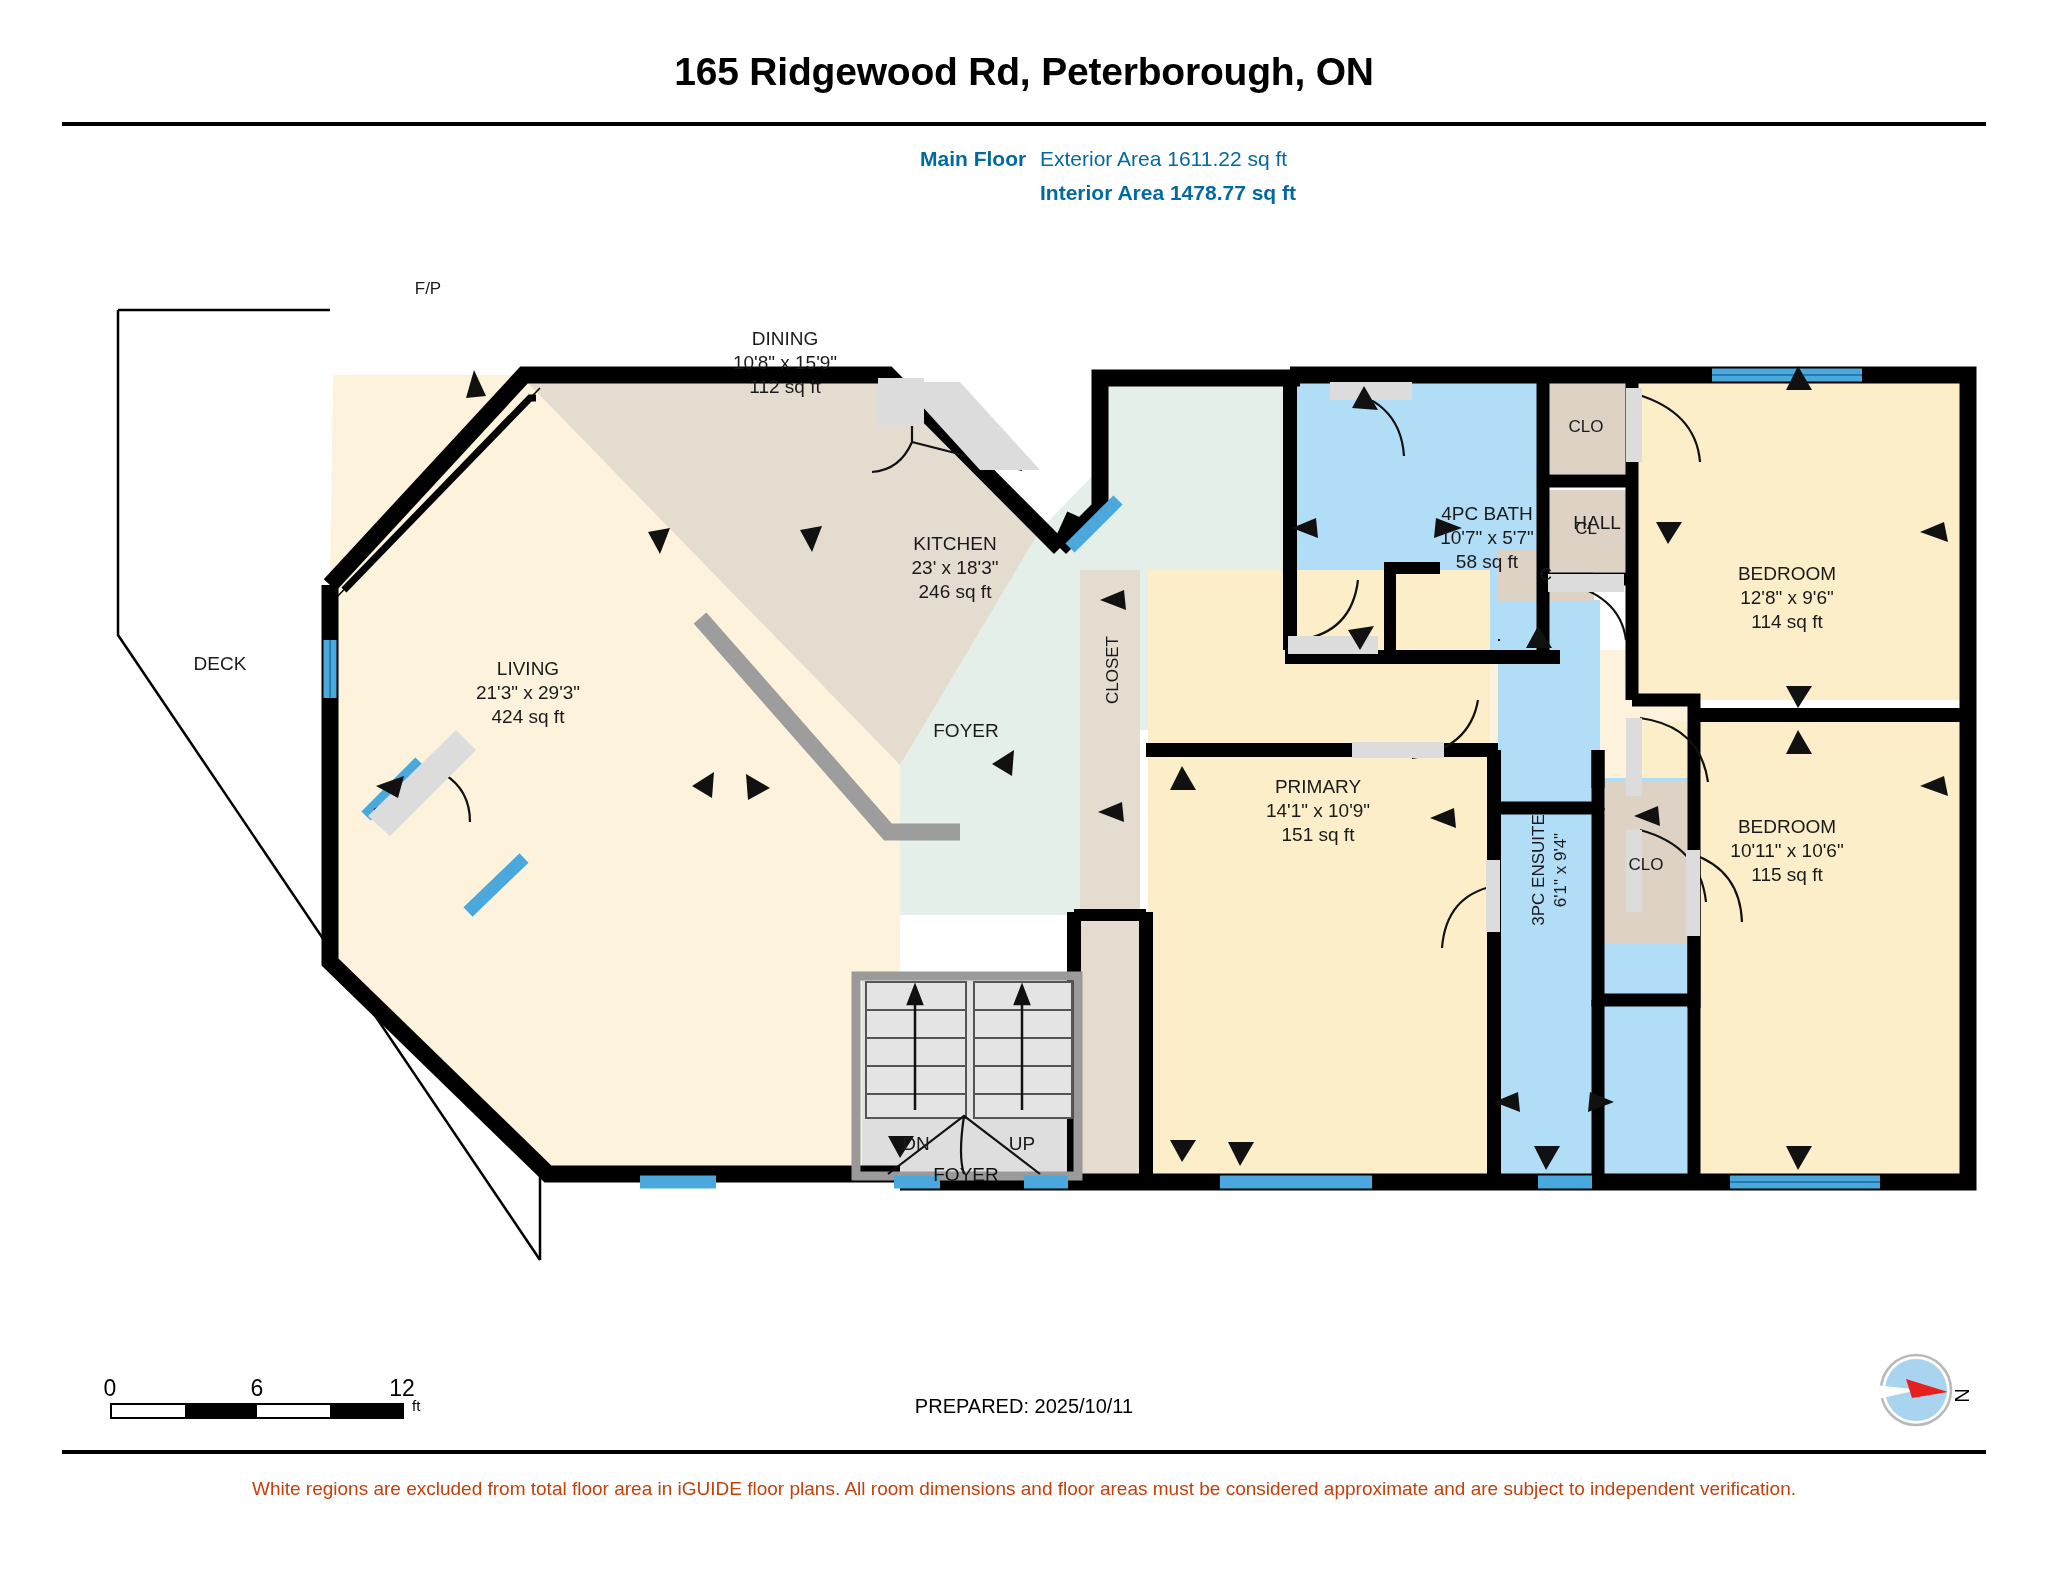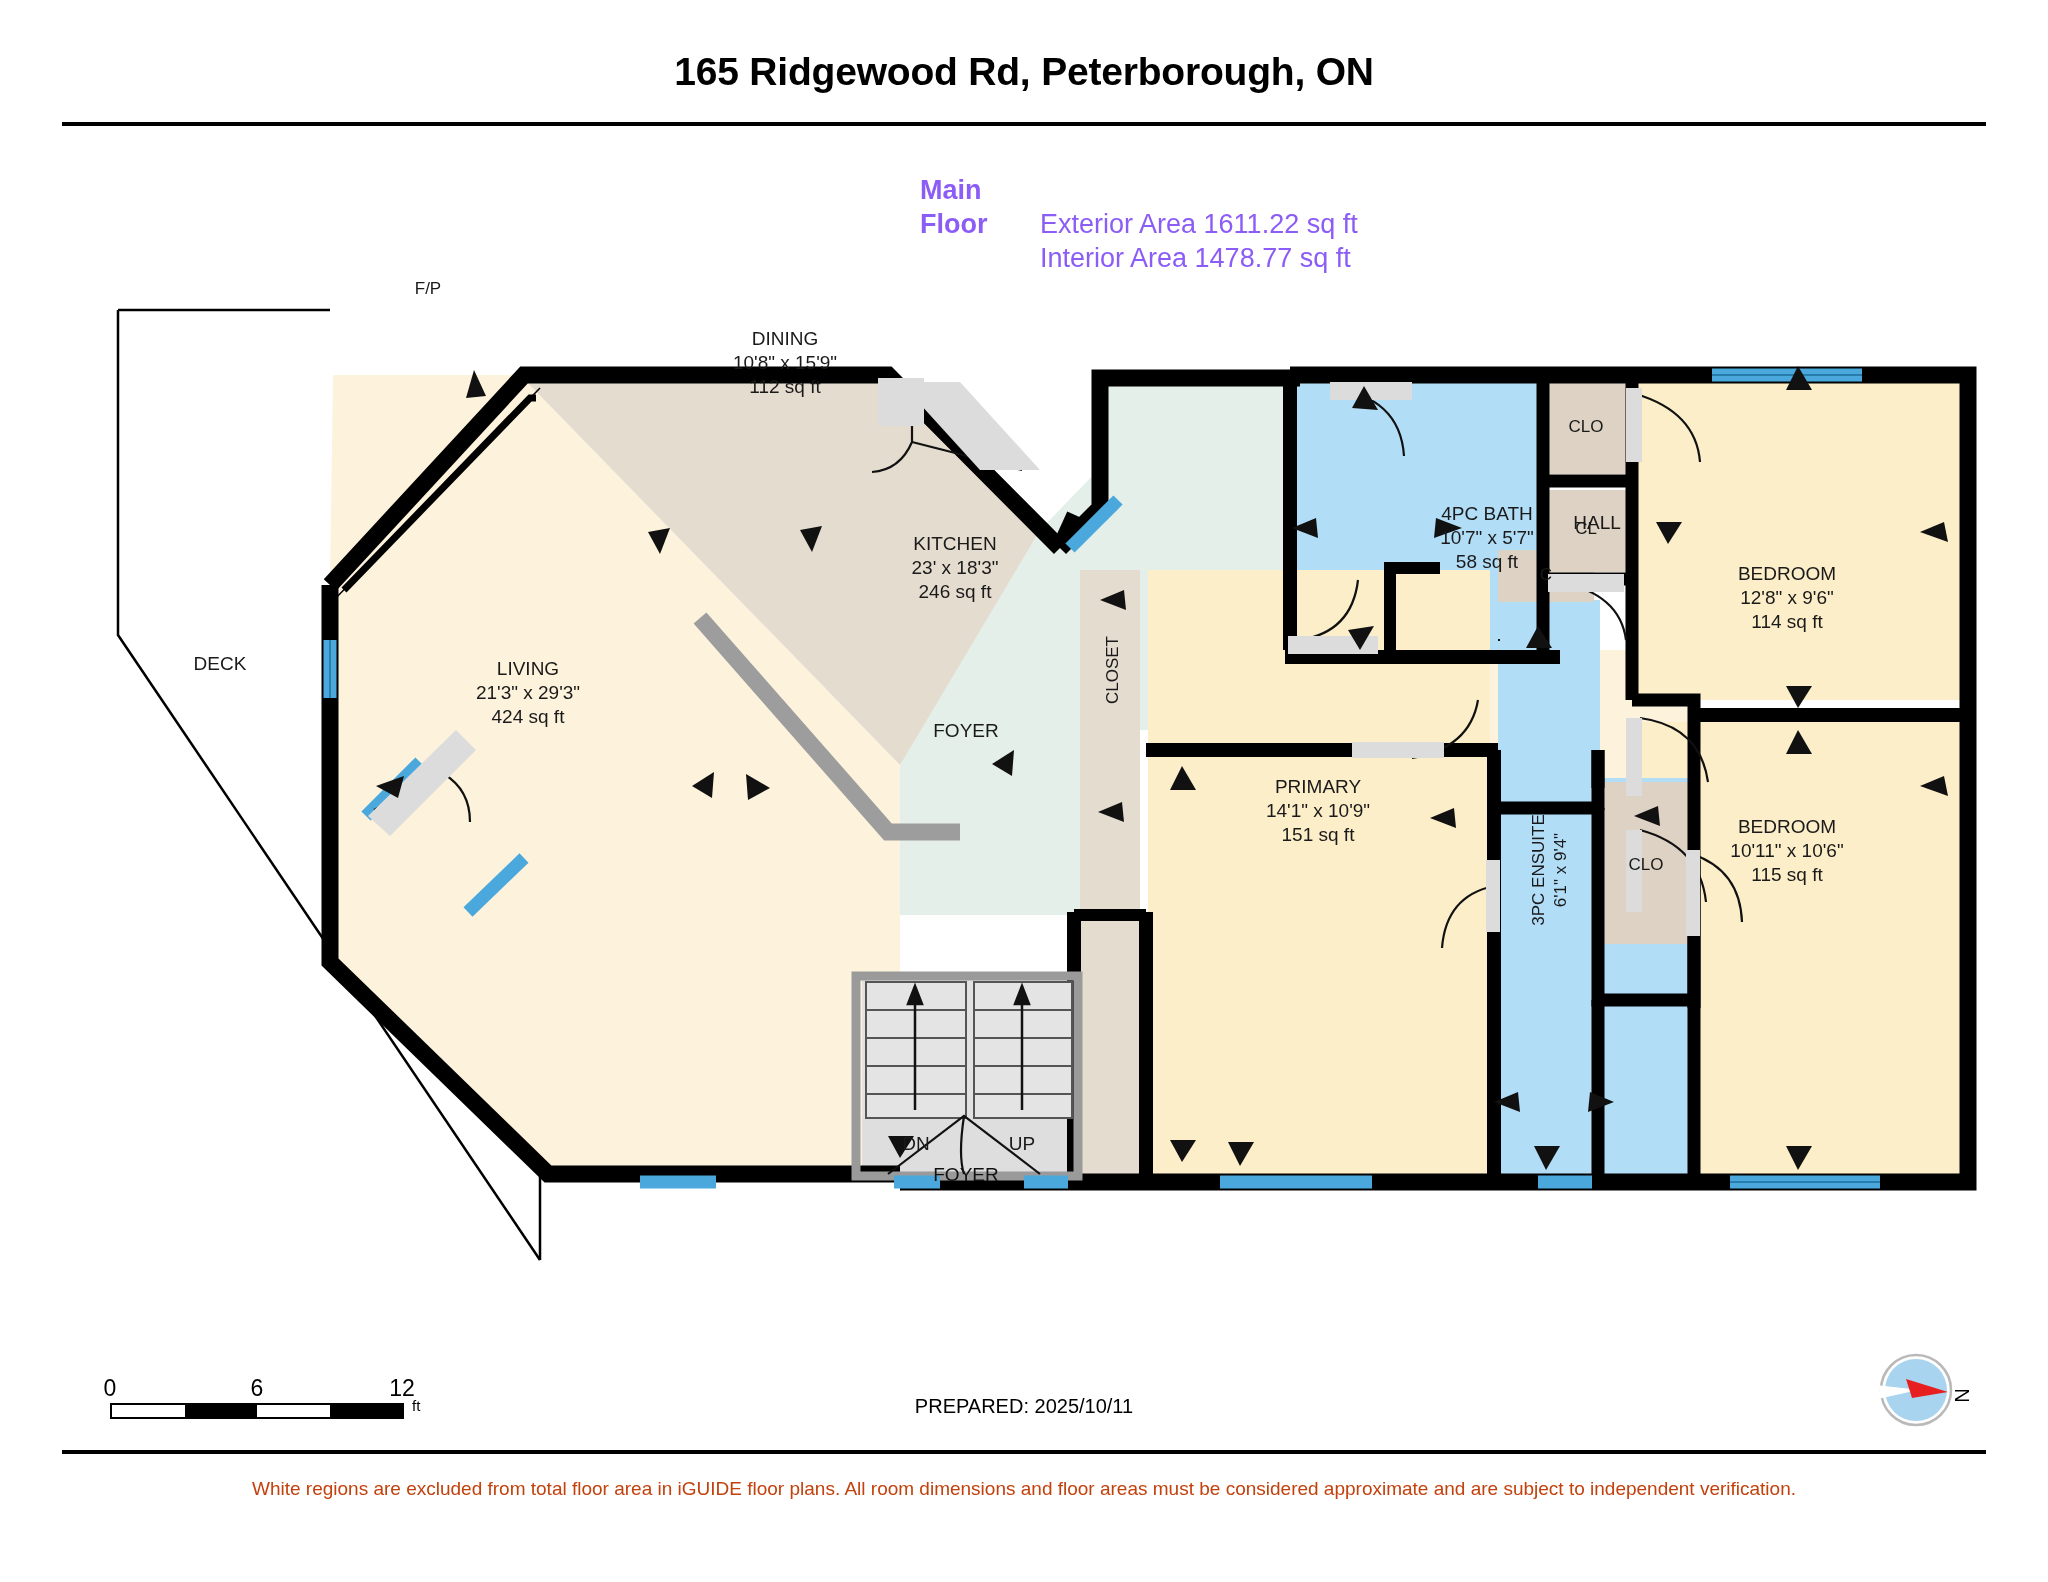--- a/index.html
+++ b/index.html
@@ -46,31 +46,30 @@
     top: 1450px;
     width: 1924px;
     height: 4px;
     background: #000;
   }
 
   .meta {
     position: absolute;
     left: 920px;
     top: 142px;
-    font-size: 27px;
+    font-size: 21px;
     line-height: 34px;
-    color: #8b5cf6;
-    margin-top: 31px;
+    color: #0369a1;
   }
   .meta .floor-label {
     font-weight: bold;
     display: inline-block;
     width: 120px;
   }
-  .meta .area-line { display: block; }
+  .meta .area-line { display: block; font-weight: bold; }
   .meta .area-line .spacer {
     display: inline-block;
     width: 120px;
   }
 
   
   .prepared {
     position: absolute;
     left: 0;
     top: 1395px;

